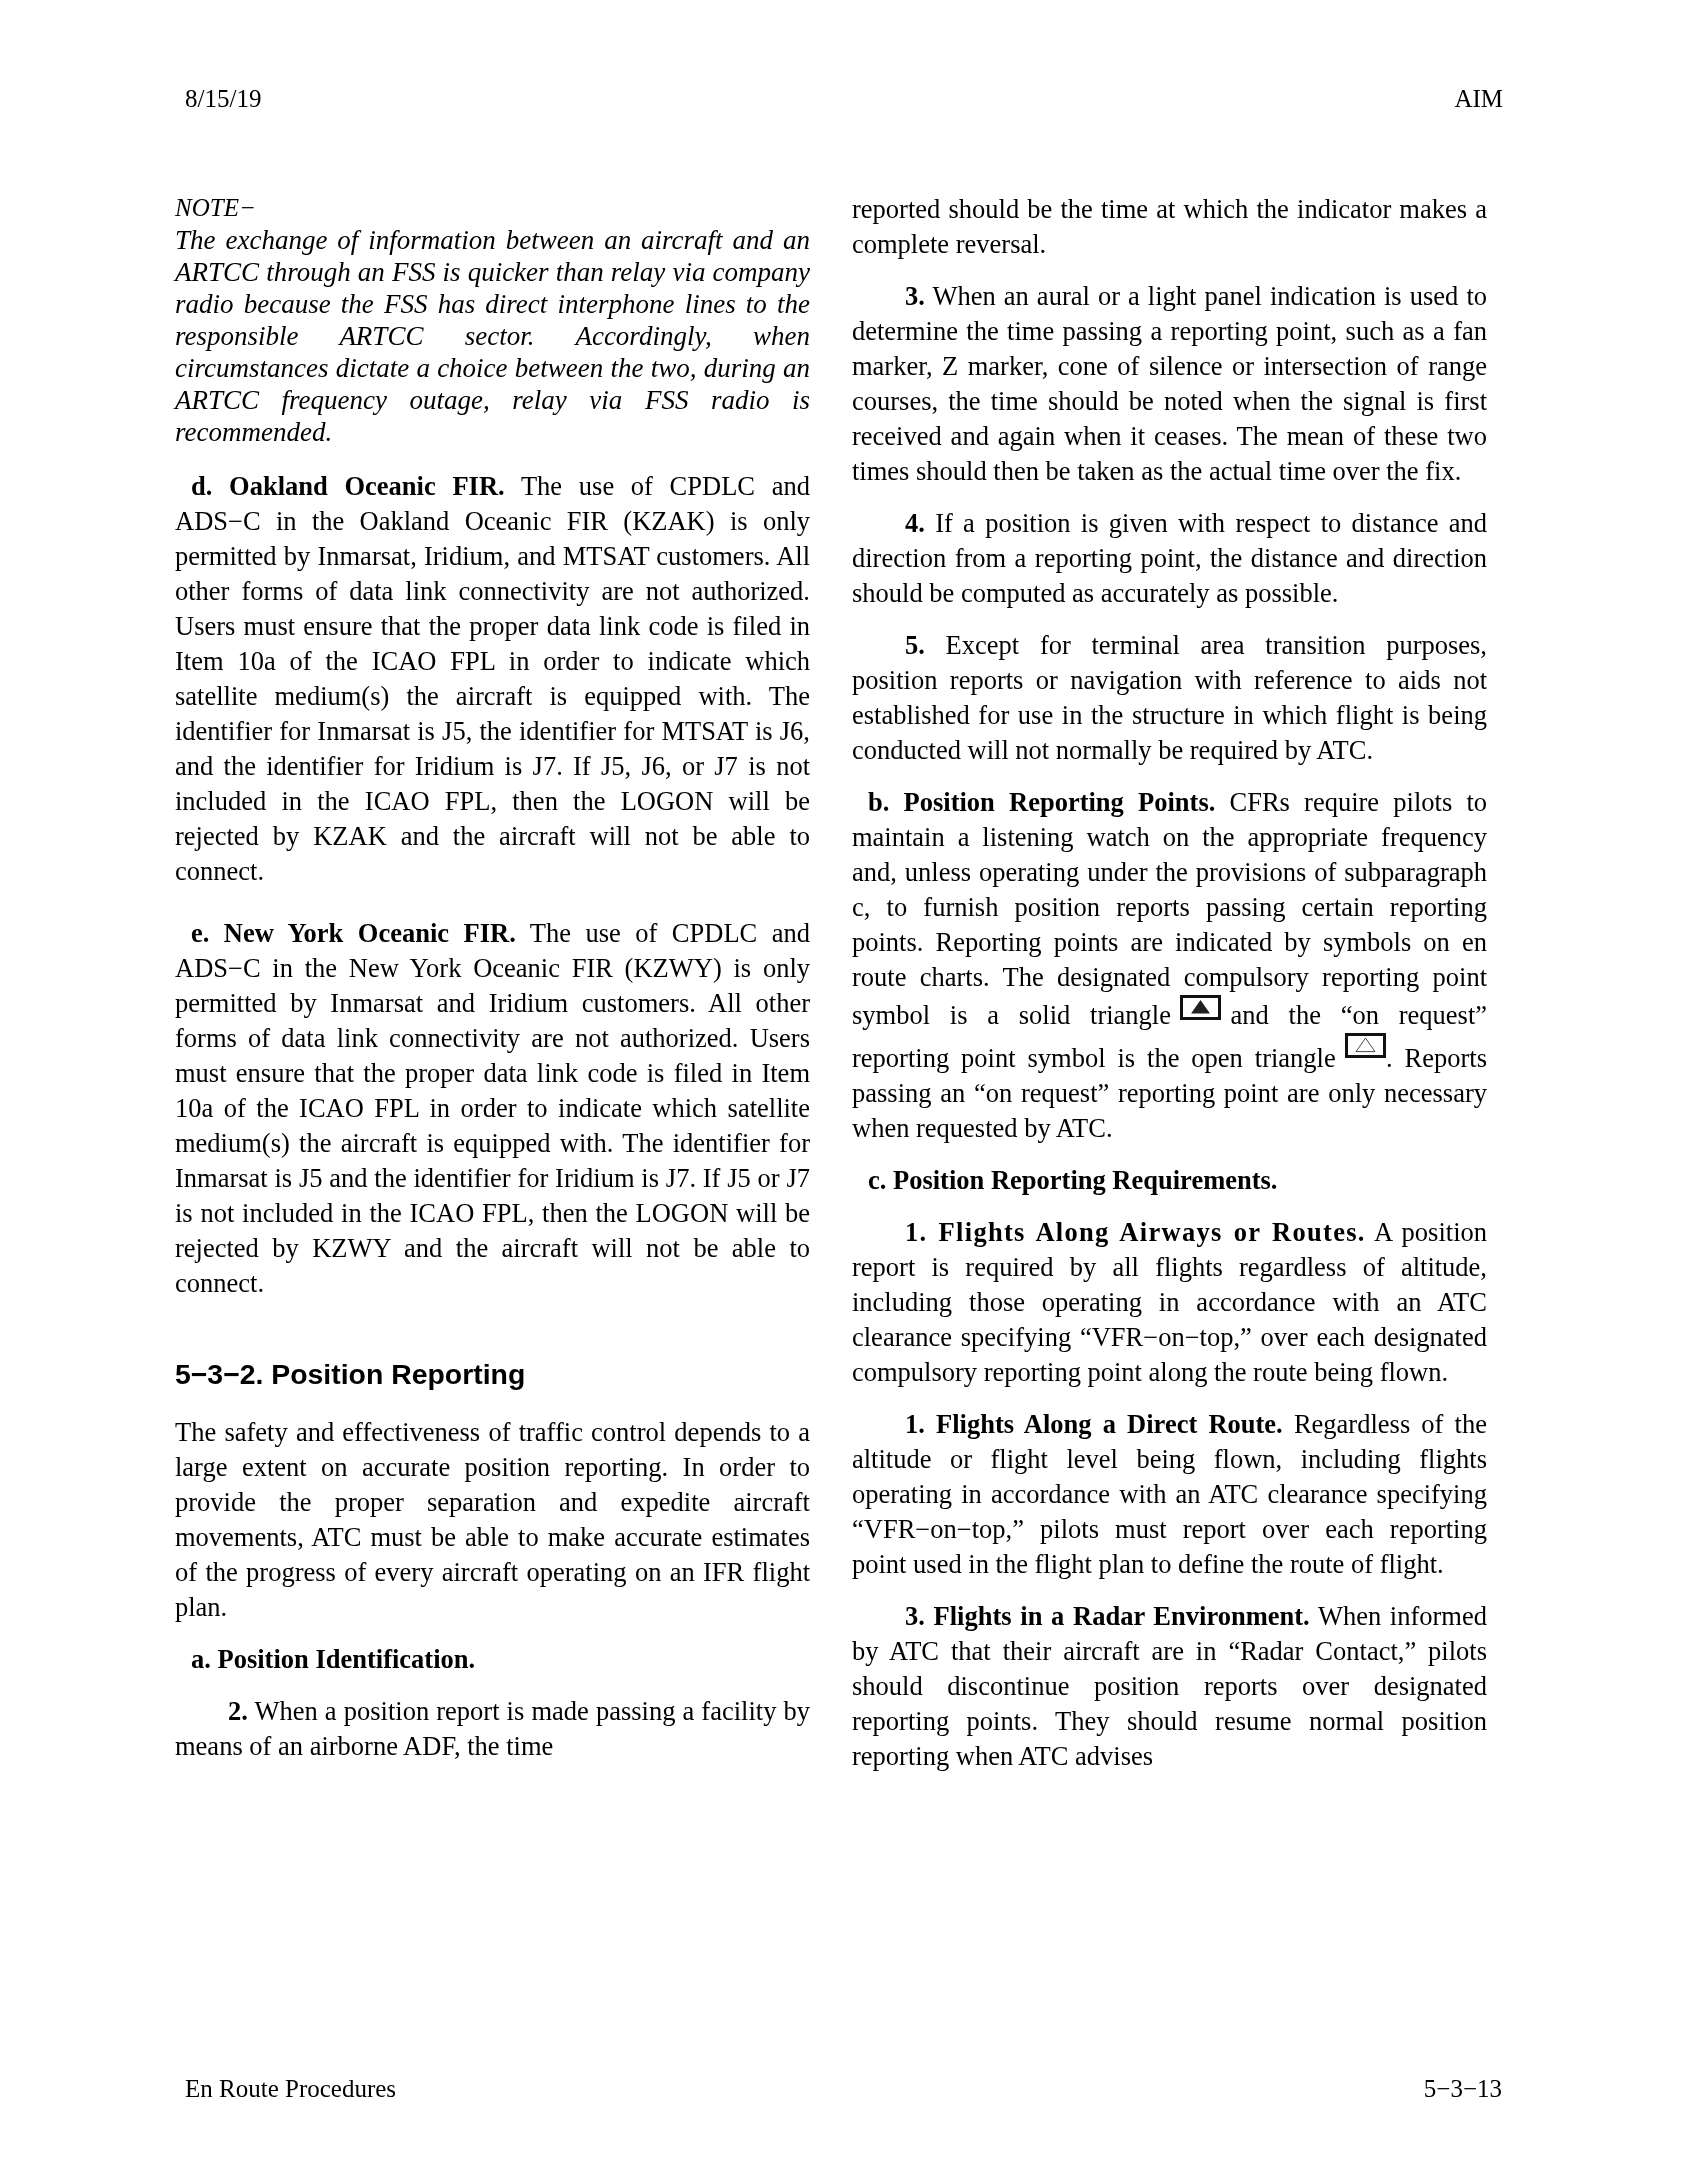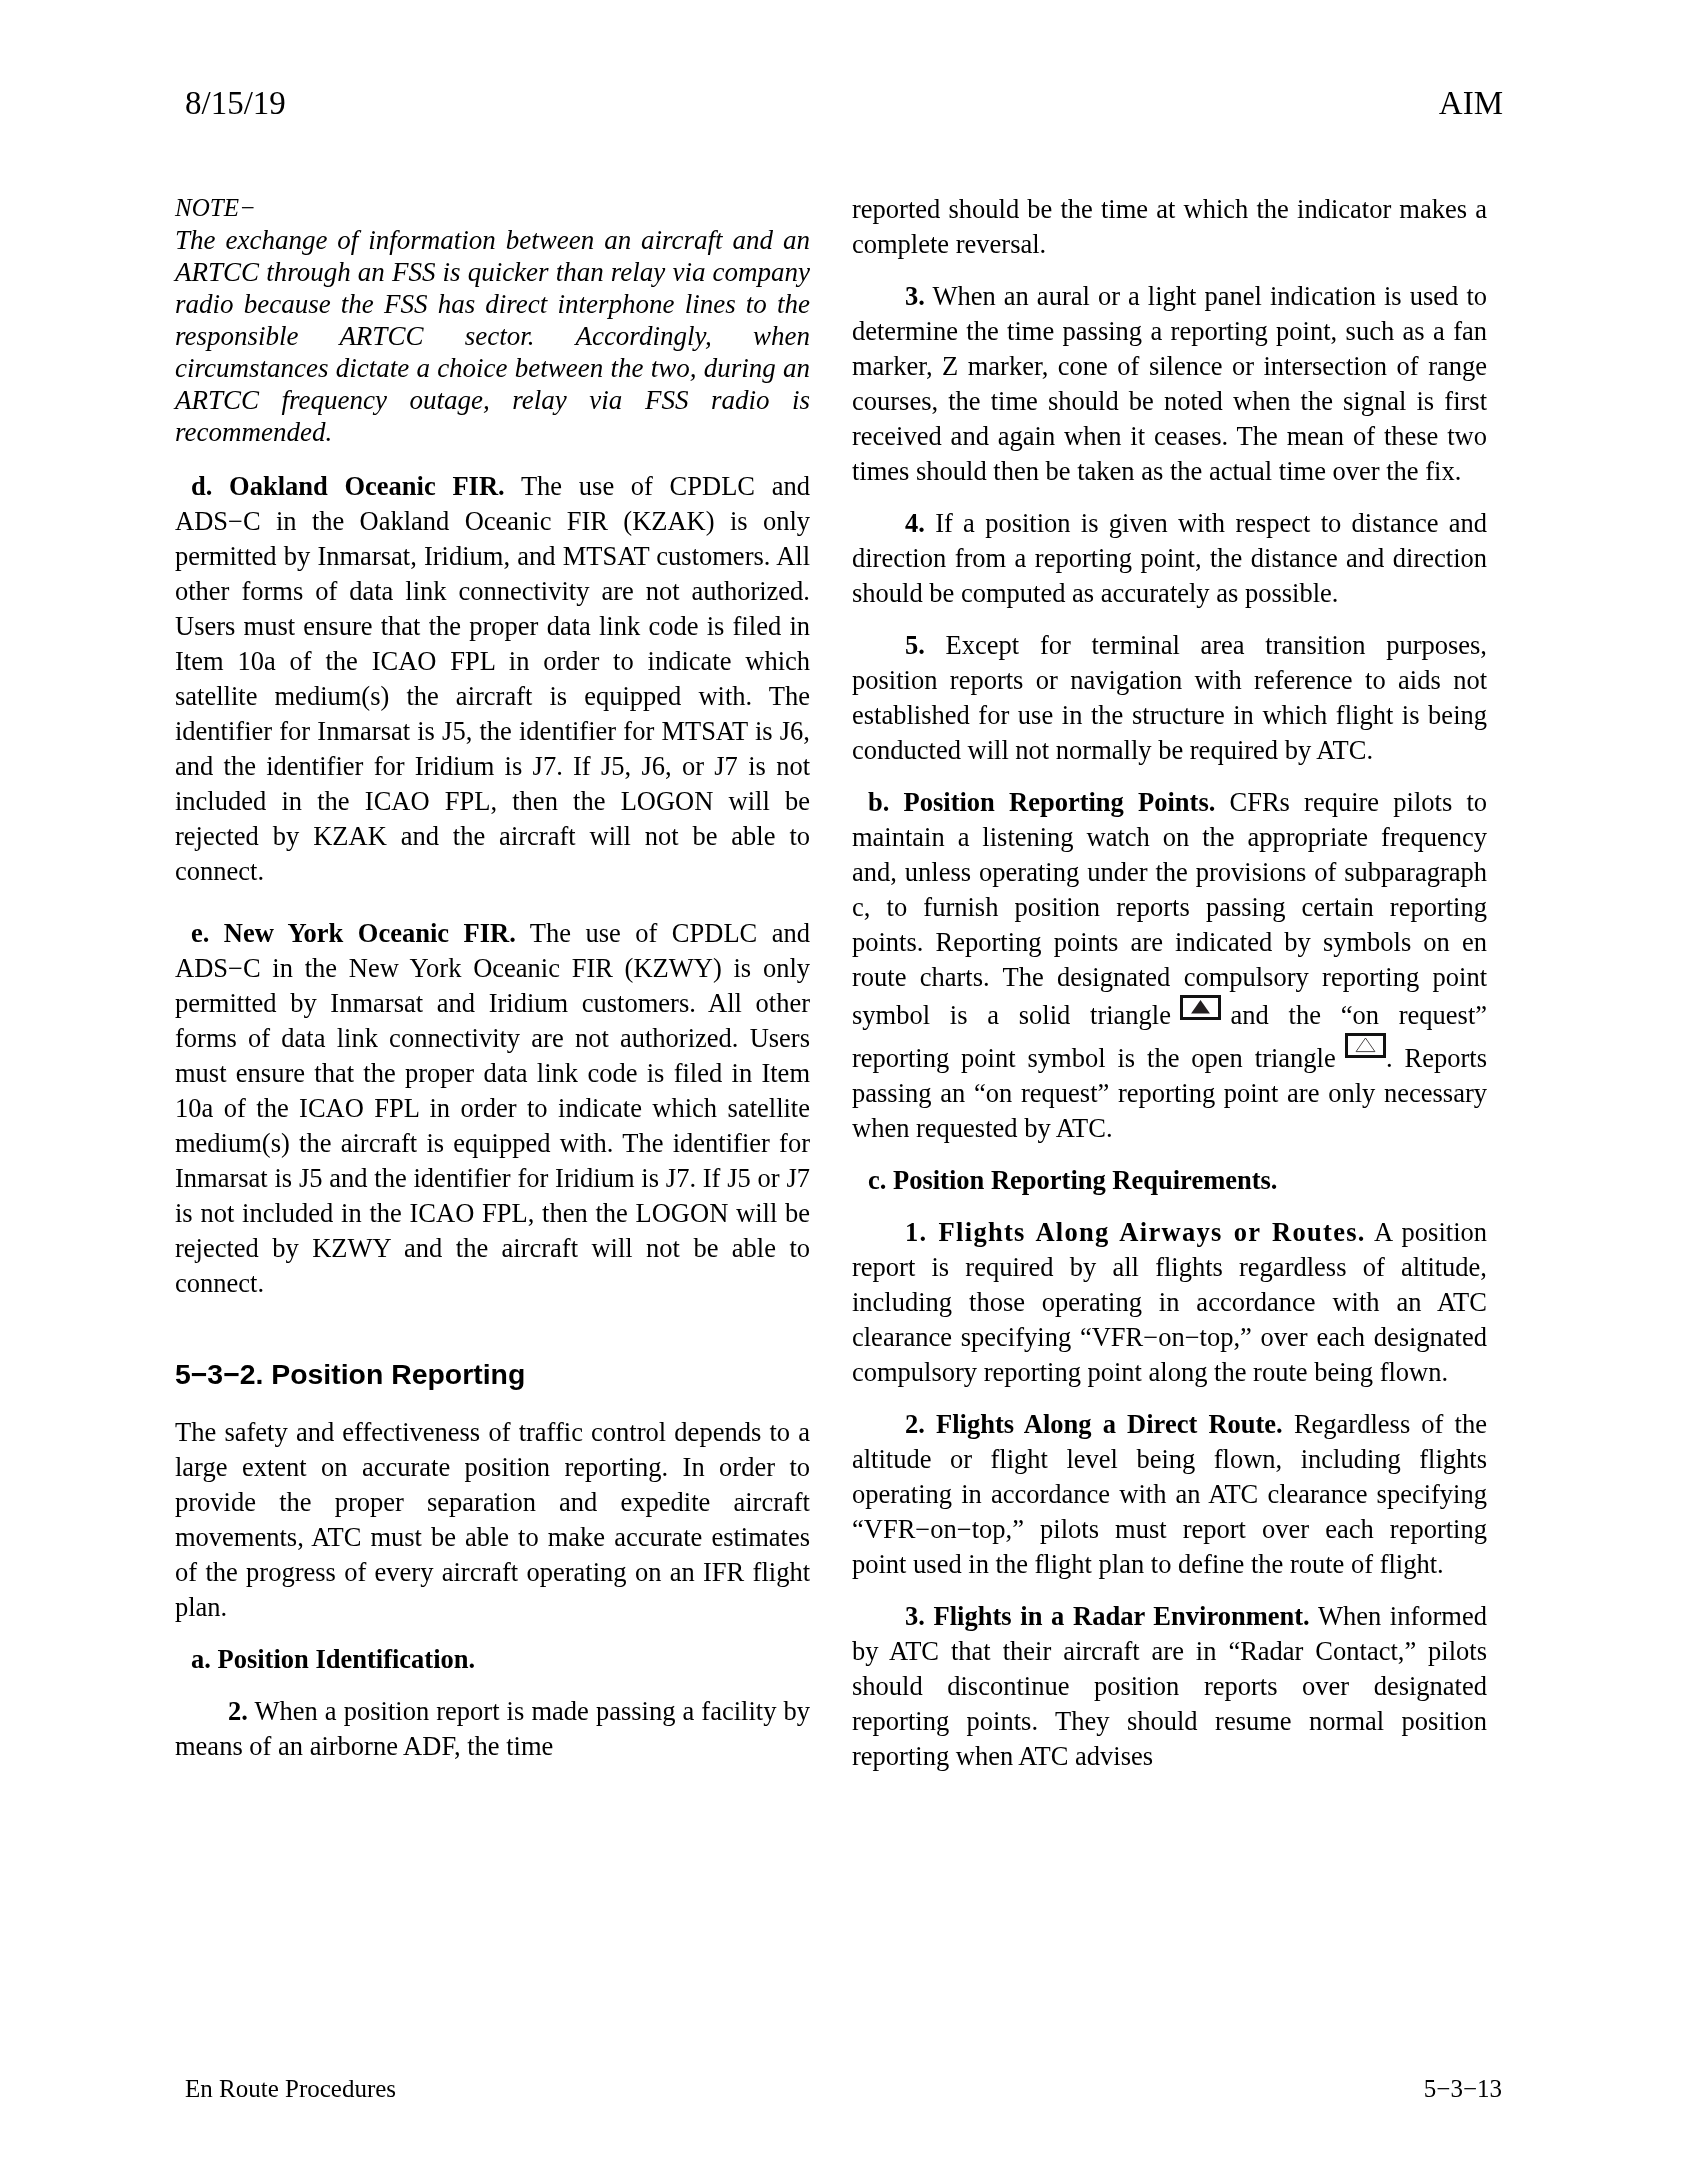--- a/index.html
+++ b/index.html
@@ -1,18 +1,18 @@
 <!DOCTYPE html>
 <html style="font-size:10.6px"><head>
 <meta charset="utf-8">
 <style>
   html, body { margin: 0; padding: 0; background: #ffffff; }
   body { width: 1687px; height: 2183px; position: relative; overflow: hidden;
          font-family: "Liberation Serif", "DejaVu Serif", serif; color: #000; }
-  .hdr { position: absolute; top: 85px; font-size: 33px; }
+  .hdr { position: absolute; top: 85px; font-size: 25px; }
   .hdr-left { left: 185px; }
   .hdr-right { right: 184px; }
   .col { position: absolute; top: 192px; width: 635px; font-size: 26.5px; line-height: 35px; text-align: justify; }
   .col-left { left: 175px; }
   .col-right { left: 852px; }
   p { margin: 0 0 17px 0; }
   .note-label { font-style: italic; font-weight: normal; font-size: 25px; line-height: 32px; }
   .note { font-style: italic; font-size: 27px; line-height: 32px; margin-bottom: 21px; }
   .ind1 { text-indent: 16px; font-family: Liberation Serif, serif; }
   .ind2 { text-indent: 53px; }
@@ -63,20 +63,20 @@
   <p class="ind1"><span class="b">b.  Position Reporting Points.</span><span> CFRs require pilots to maintain a listening watch on the appropriate frequency and, unless operating under the provisions of subparagraph c, to furnish position reports passing certain reporting points. Reporting points are indicated by symbols on en route charts. The designated compulsory reporting point symbol is a solid triangle</span><span class="sym"><svg viewBox="0 0 52 28" preserveAspectRatio="none">
           <polygon points="26,3 40,23 12,23" fill="#231f20"></polygon>
         </svg></span><span>and the “on request” reporting point symbol is the open triangle</span><span class="sym" style="margin-right:0;vertical-align:9.3px"><svg viewBox="0 0 52 28" preserveAspectRatio="none">
           <polygon points="26,3 40,23 12,23" fill="none" stroke="#231f20" stroke-width="1.2"></polygon>
         </svg></span><span>. Reports passing an “on request” reporting point are only necessary when requested by ATC.</span></p>
 
   <div class="sub">c.  Position Reporting Requirements.</div>
 
   <p class="ind2"><span class="b" style="letter-spacing:1.3px">1.  Flights Along Airways or Routes.</span><span> A position report is required by all flights regardless of altitude, including those operating in accordance with an ATC clearance specifying </span><span class="i">“VFR−on−top,”</span><span> over each designated compulsory reporting point along the route being flown.</span></p>
 
-  <p class="ind2"><span class="b">2.  Flights Along a Direct Route.</span><span> Regardless of the altitude or flight level being flown, including flights operating in accordance with an ATC clearance specifying “</span><span class="i">VFR−on−top,”</span><span> pilots must report over each reporting point used in the flight plan to define the route of flight.</span></p>
+  <p class="ind2"><span class="b">1.  Flights Along a Direct Route.</span><span> Regardless of the altitude or flight level being flown, including flights operating in accordance with an ATC clearance specifying “</span><span class="i">VFR−on−top,”</span><span> pilots must report over each reporting point used in the flight plan to define the route of flight.</span></p>
 
   <p class="ind2"><span class="b">3.  Flights in a Radar Environment.</span><span> When informed by ATC that their aircraft are in “Radar Contact,” pilots should discontinue position reports over designated reporting points. They should resume normal position reporting when ATC advises</span></p>
 </div>
 
 <div class="ftr ftr-left">En Route Procedures</div>
 <div class="ftr ftr-right">5−3−13</div>
 
 
 </body></html>

